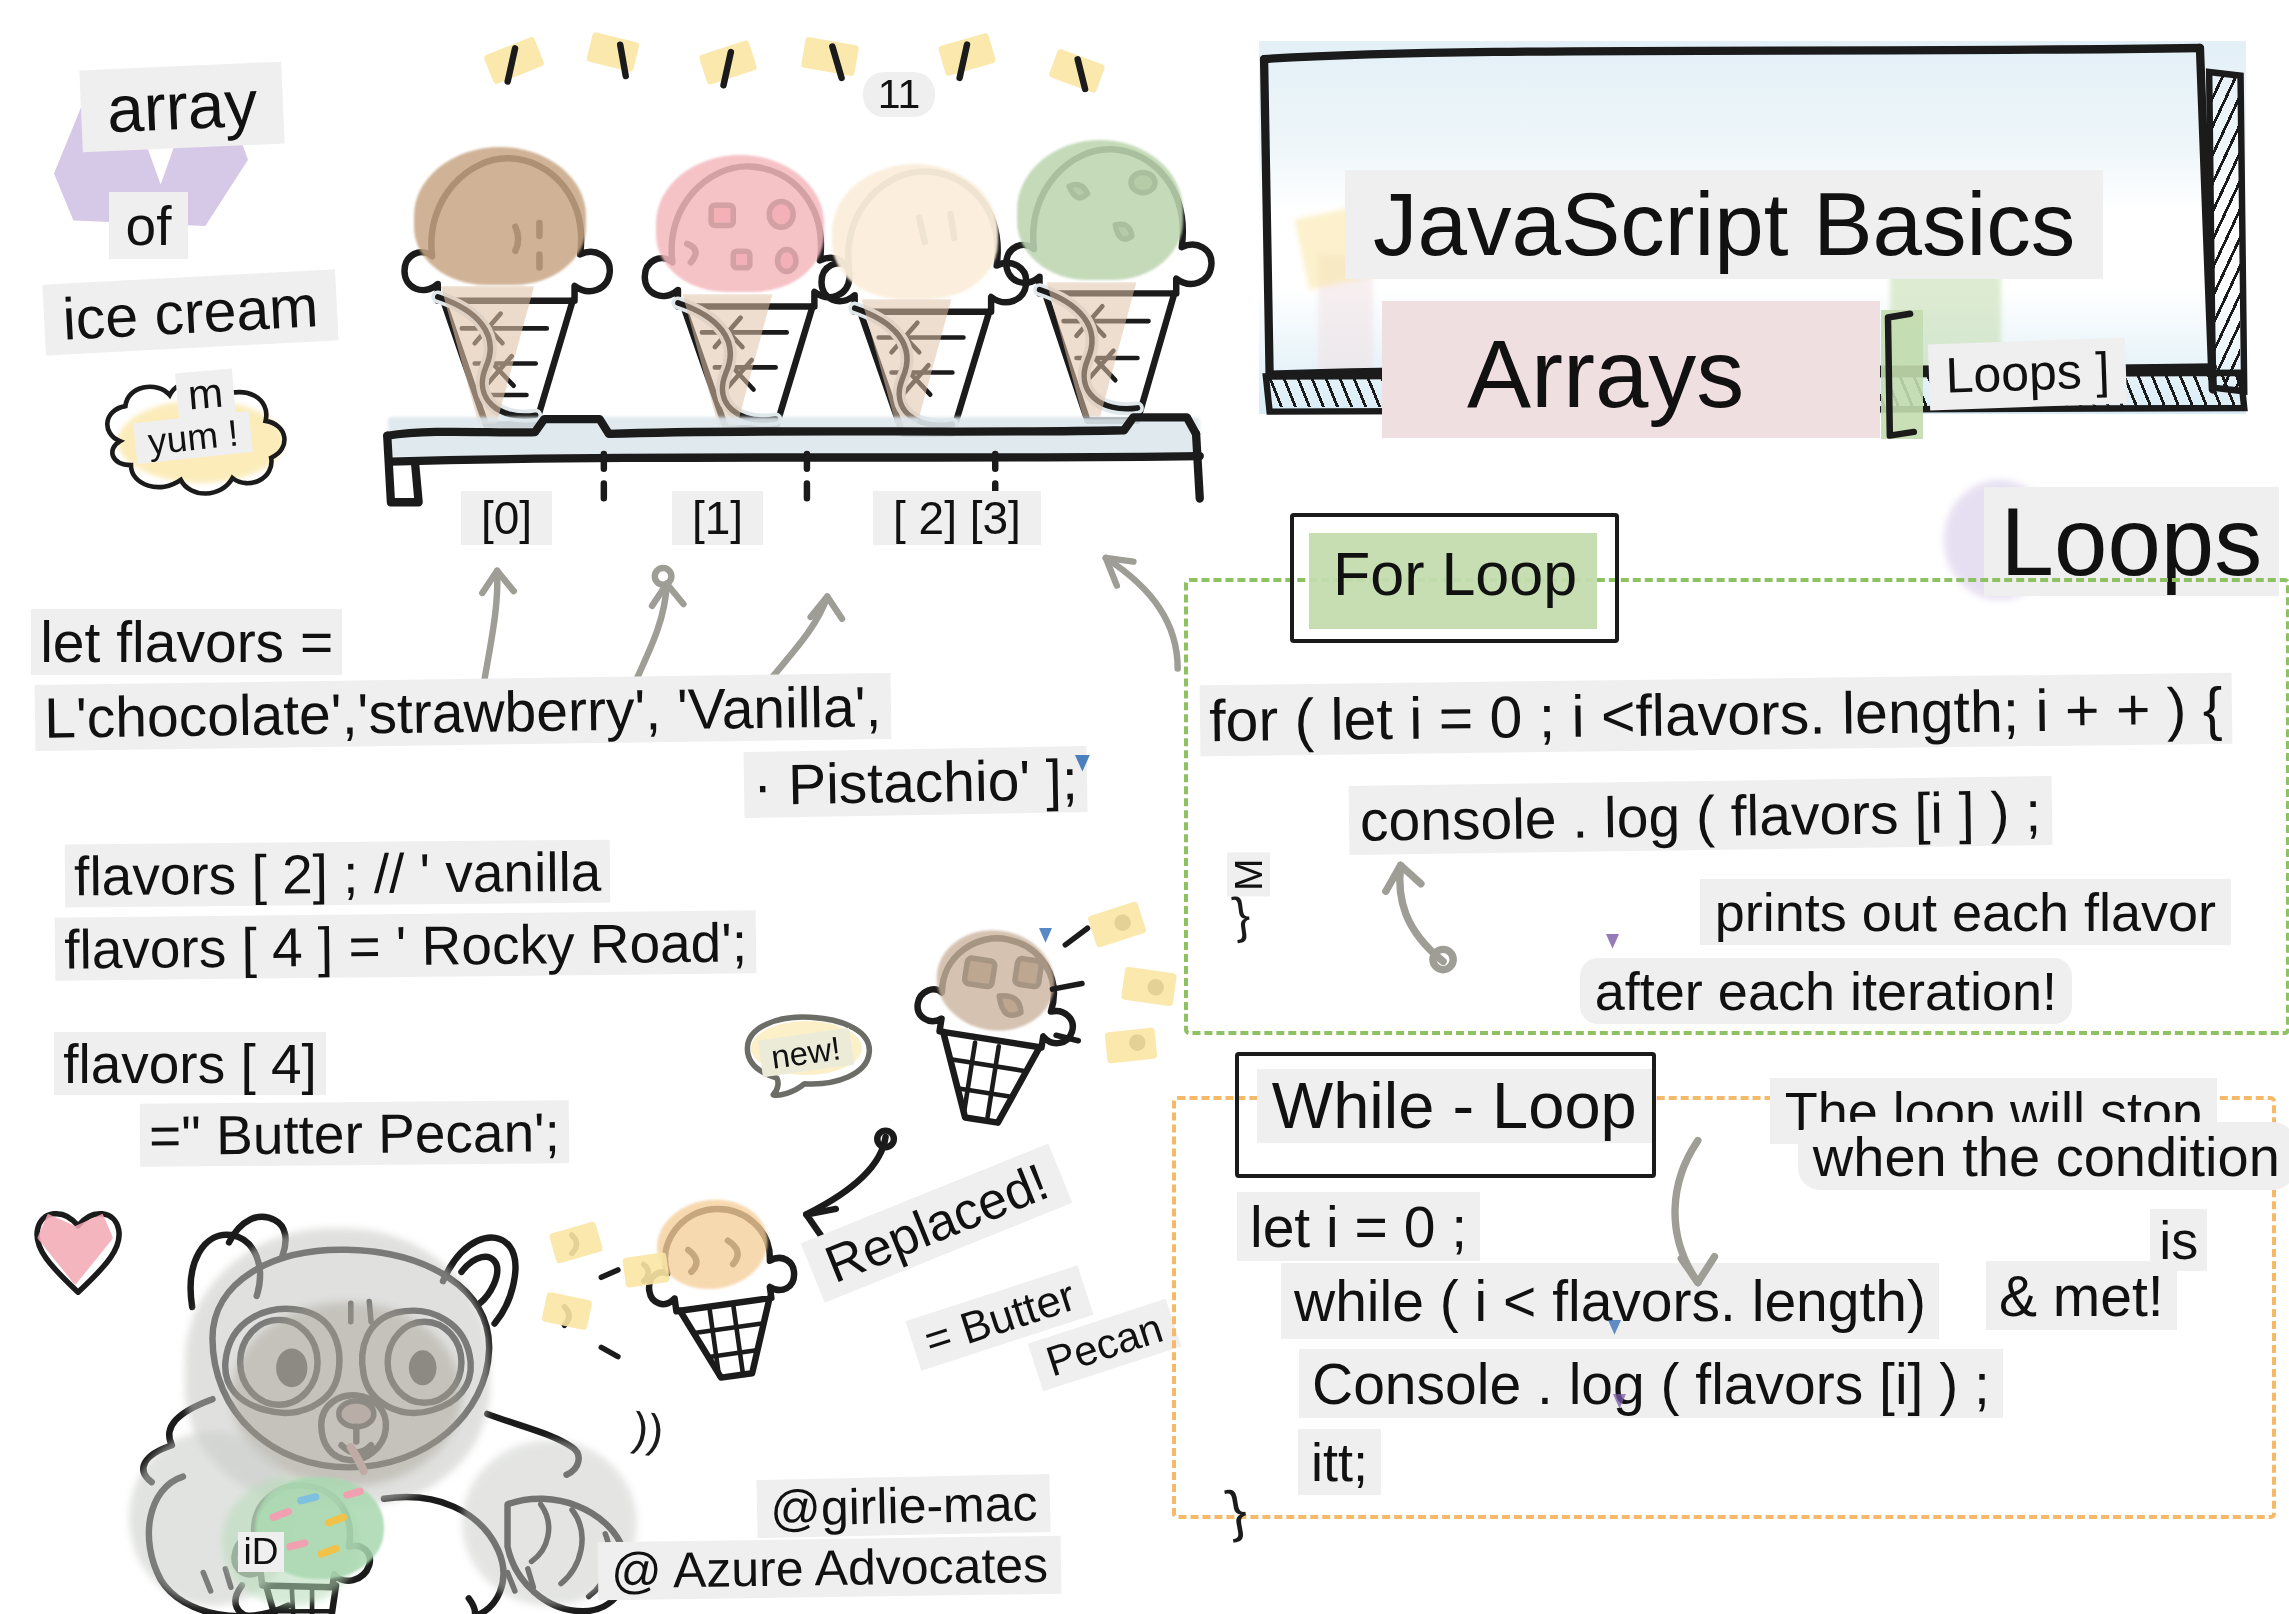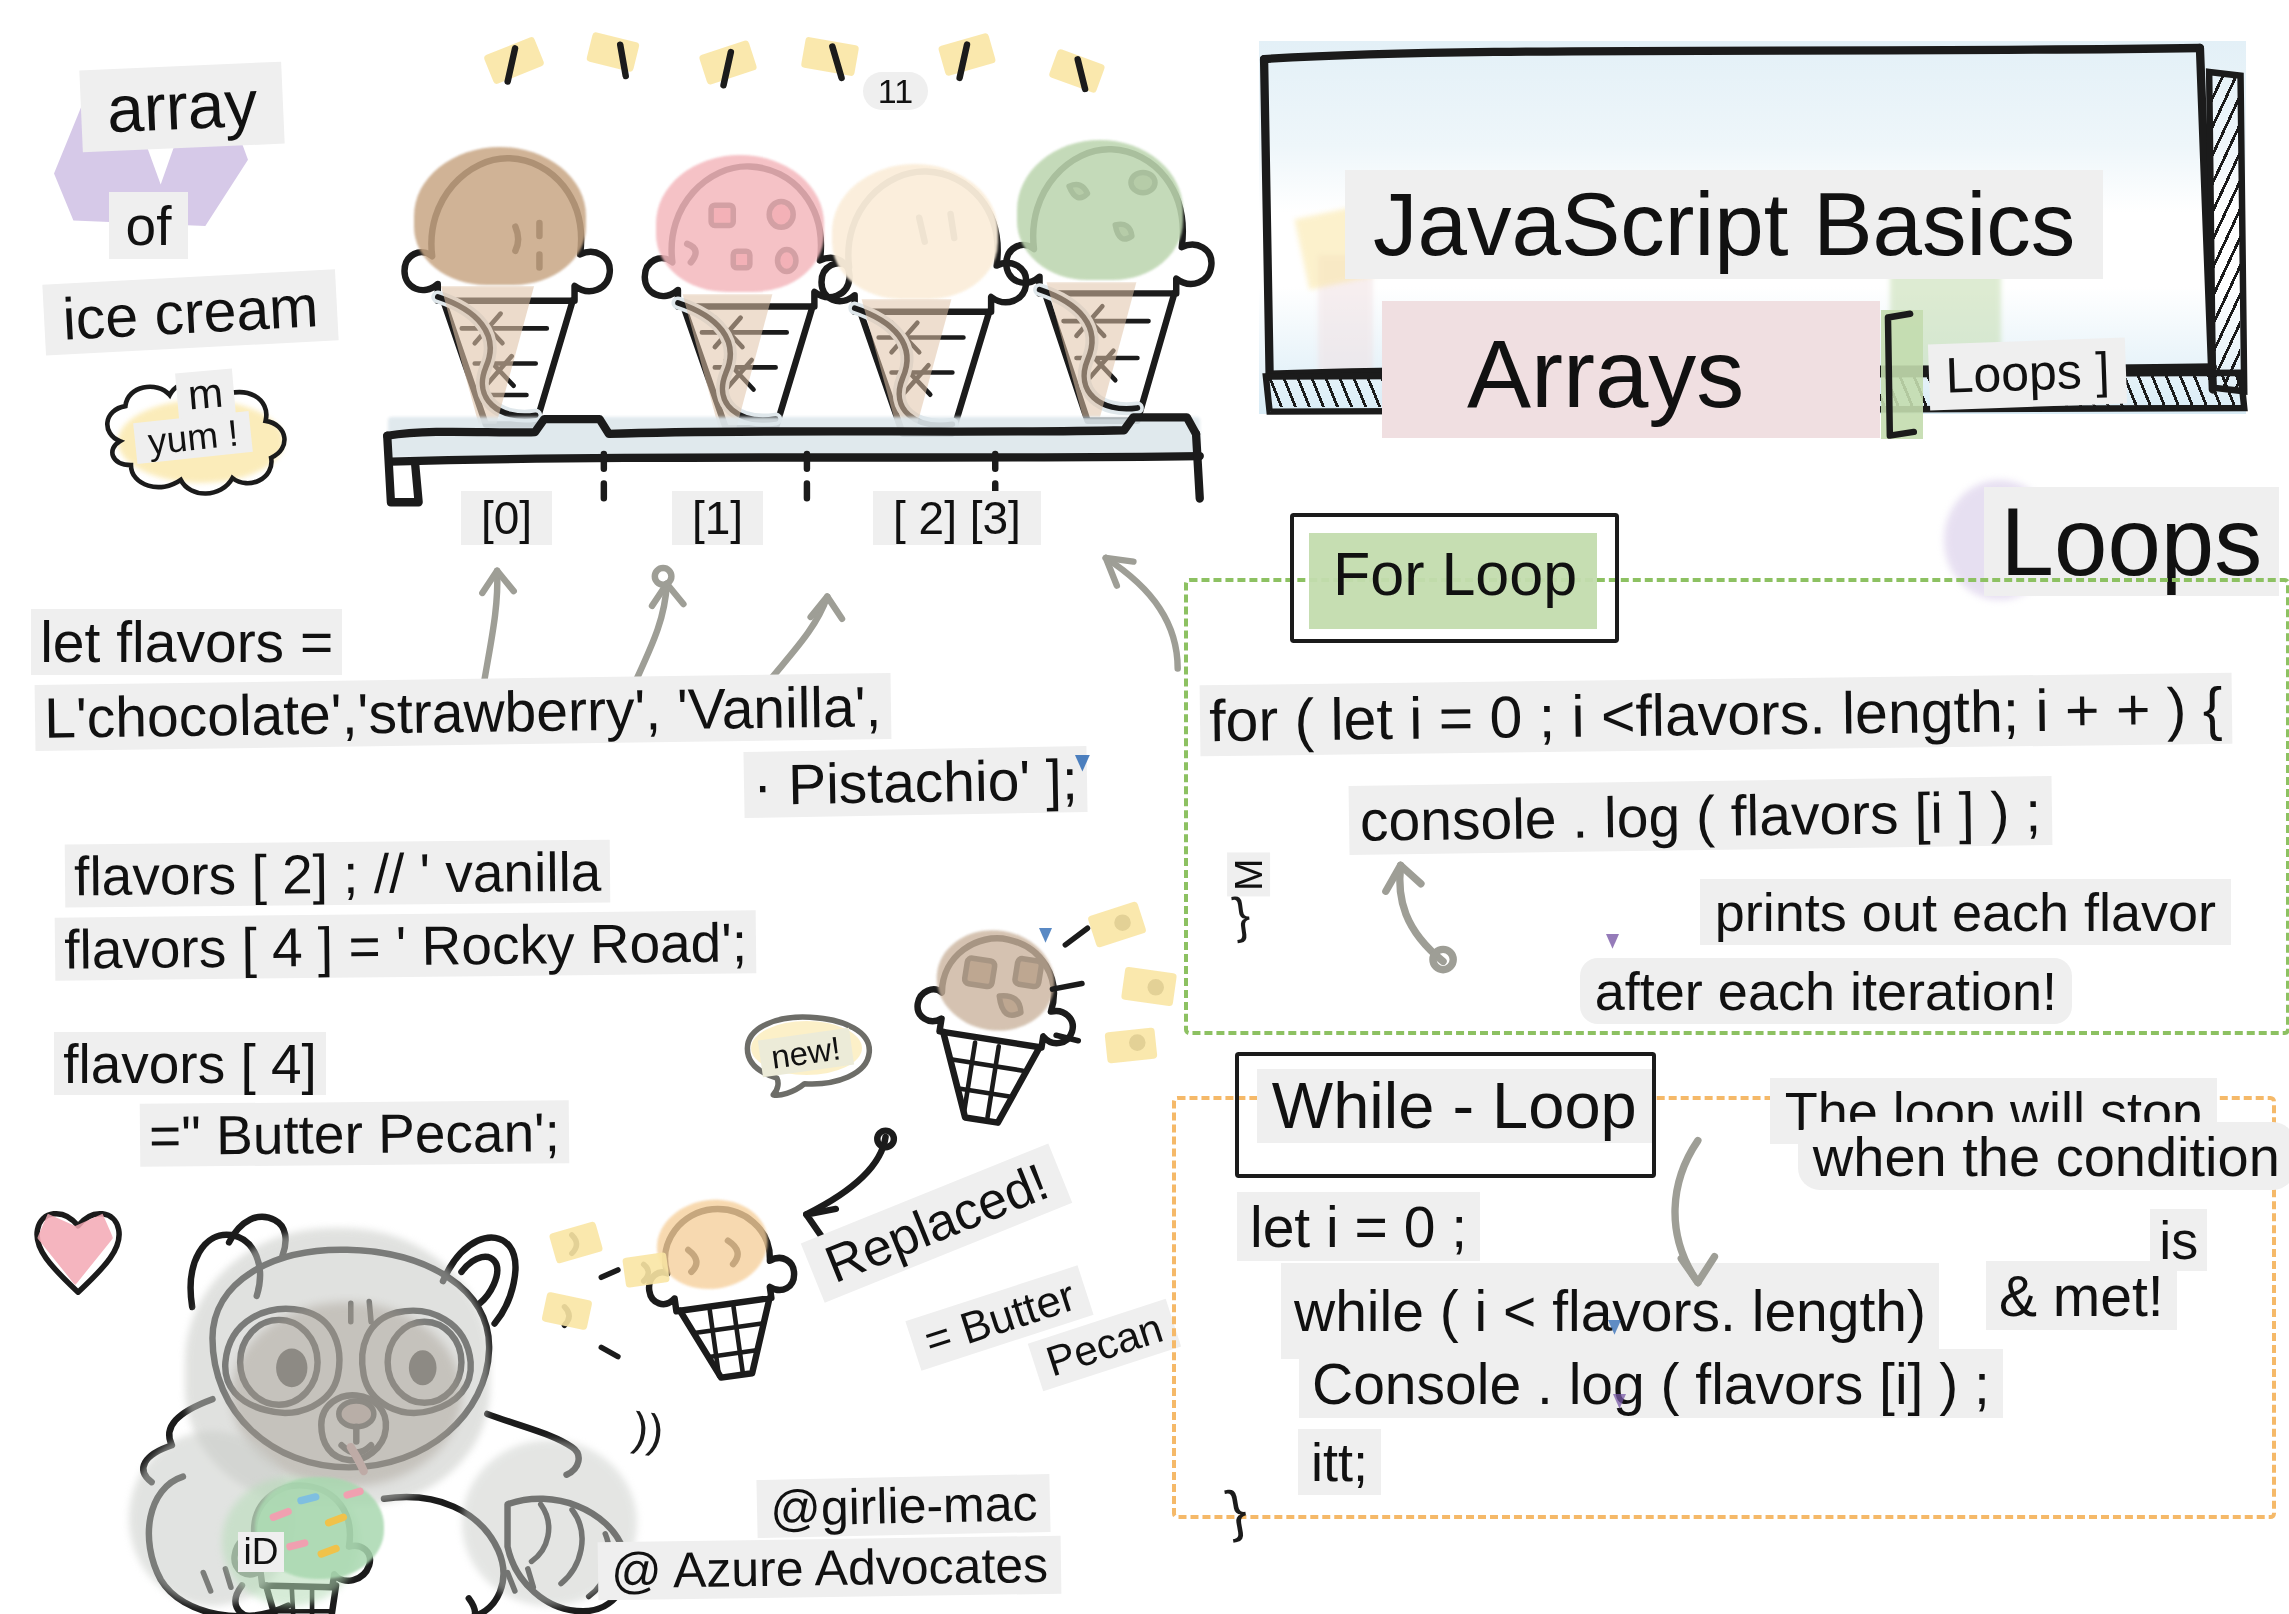--- a/index.html
+++ b/index.html
@@ -84,21 +84,21 @@
     <div class="yellowwash" style="left:572px;top:28px;width:50px;height:29.5px;transform:rotate(20deg);border-radius:3.7px;"></div>
     <svg width="701" height="120" viewBox="0 0 760 130" fill="none" stroke="#1b1b1b" stroke-width="7" stroke-linecap="round" style="position:absolute;left:0;top:0;">
       <path d="M38 22 L30 58"></path>
         <path d="M152 18 L158 52"></path>
       <path d="M272 26 L264 62"></path>
         <path d="M382 20 L392 54"></path>
       <path d="M528 18 L520 54"></path>
         <path d="M648 34 L656 66"></path>
     </svg>
   </div>
-  <div class="chip nar" style="left:863px;top:72px;font-size:34px;padding:1.8px 14.8px;border-radius:21px;">11</div>
+  <div class="chip nar" style="left:863px;top:72px;font-size:41px;padding:1.8px 14.8px;border-radius:21px;">11</div>
 
   <div style="position:absolute;left:397px;top:138px;width:222px;height:305px;">
     <div style="position:absolute;left:16.6px;top:9.2px;width:172px;height:138px;background:#c8a684;border-radius:50% 50% 42% 42%;opacity:.85;filter:blur(0.9px);"></div>
     <div style="position:absolute;left:35px;top:148px;width:111px;height:138px;background:#e0c3a8;opacity:.6;clip-path:polygon(8% 0,92% 0,58% 100%,42% 100%);filter:blur(0.9px);"></div>
     <svg width="222" height="305" viewBox="0 0 240 330" fill="none" stroke="#1b1b1b" stroke-width="7" stroke-linejoin="round" stroke-linecap="round">
       <path d="M38 128 C30 66 78 20 122 22 C168 24 206 66 198 126 C214 118 232 128 230 146 C228 164 208 172 192 160 L192 176 L44 176 L44 158 C28 172 8 162 8 144 C8 126 26 118 38 128Z"></path>
       <path d="M50 176 L96 310 L150 310 L190 176"></path>
       <path d="M70 206 L162 206 M84 244 L150 244 M96 278 L140 278" stroke-width="5"></path>
       <path d="M84 190 L114 222 M112 190 L84 222" stroke-width="5"></path>
       <path d="M96 236 L126 268 M124 236 L96 268" stroke-width="5"></path>
@@ -395,21 +395,21 @@
   </div>
   <div class="chip nar" style="left:1700px;top:879px;font-size:54px;padding:5.5px 14.8px;">prints out each flavor</div>
   <div class="chip nar" style="left:1580px;top:958px;font-size:54px;padding:5.5px 14.8px;border-radius:18px;">after each iteration!</div>
 
   <div class="dashbox dash-orange" style="left:1172px;top:1096px;width:1096px;height:415px;"></div>
 
   <div class="sketchbox" style="left:1235px;top:1052px;width:413px;height:118px;"></div>
   <div class="chip nar" style="left:1257px;top:1069px;font-size:65px;padding:3.7px 14.8px;">While - Loop</div>
 
   <div class="chip nar" style="left:1237px;top:1192px;font-size:57px;padding:5.5px 13px;">let i = 0 ;</div>
-  <div class="chip nar" style="left:1281px;top:1263px;font-size:57px;padding:19px 13px;">while ( i &lt; flavors. length)</div>
+  <div class="chip nar" style="left:1281px;top:1263px;font-size:57px;padding:9px 13px;">while ( i &lt; flavors. length)</div>
   <div class="chip nar" style="left:1299px;top:1349px;font-size:57px;padding:5.5px 13px;">Console . log ( flavors [i] ) ;</div>
   <div class="chip nar" style="left:1298px;top:1429px;font-size:54px;padding:5.5px 13px;">itt;</div>
   <div class="lbl nar" style="left:1227px;top:1477px;font-size:57px;color:#1b1b1b;transform:rotate(-10deg);">}</div>
 
   <div style="position:absolute;left:1661px;top:1135px;width:129px;height:166px;">
     <svg width="129" height="166" viewBox="0 0 140 180" fill="none" stroke="#9e9e96" stroke-width="8" stroke-linecap="round">
       <path d="M40 6 C10 50 4 108 40 160"></path>
       <path d="M40 160 L22 134 M40 160 L58 132"></path>
     </svg>
   </div>

